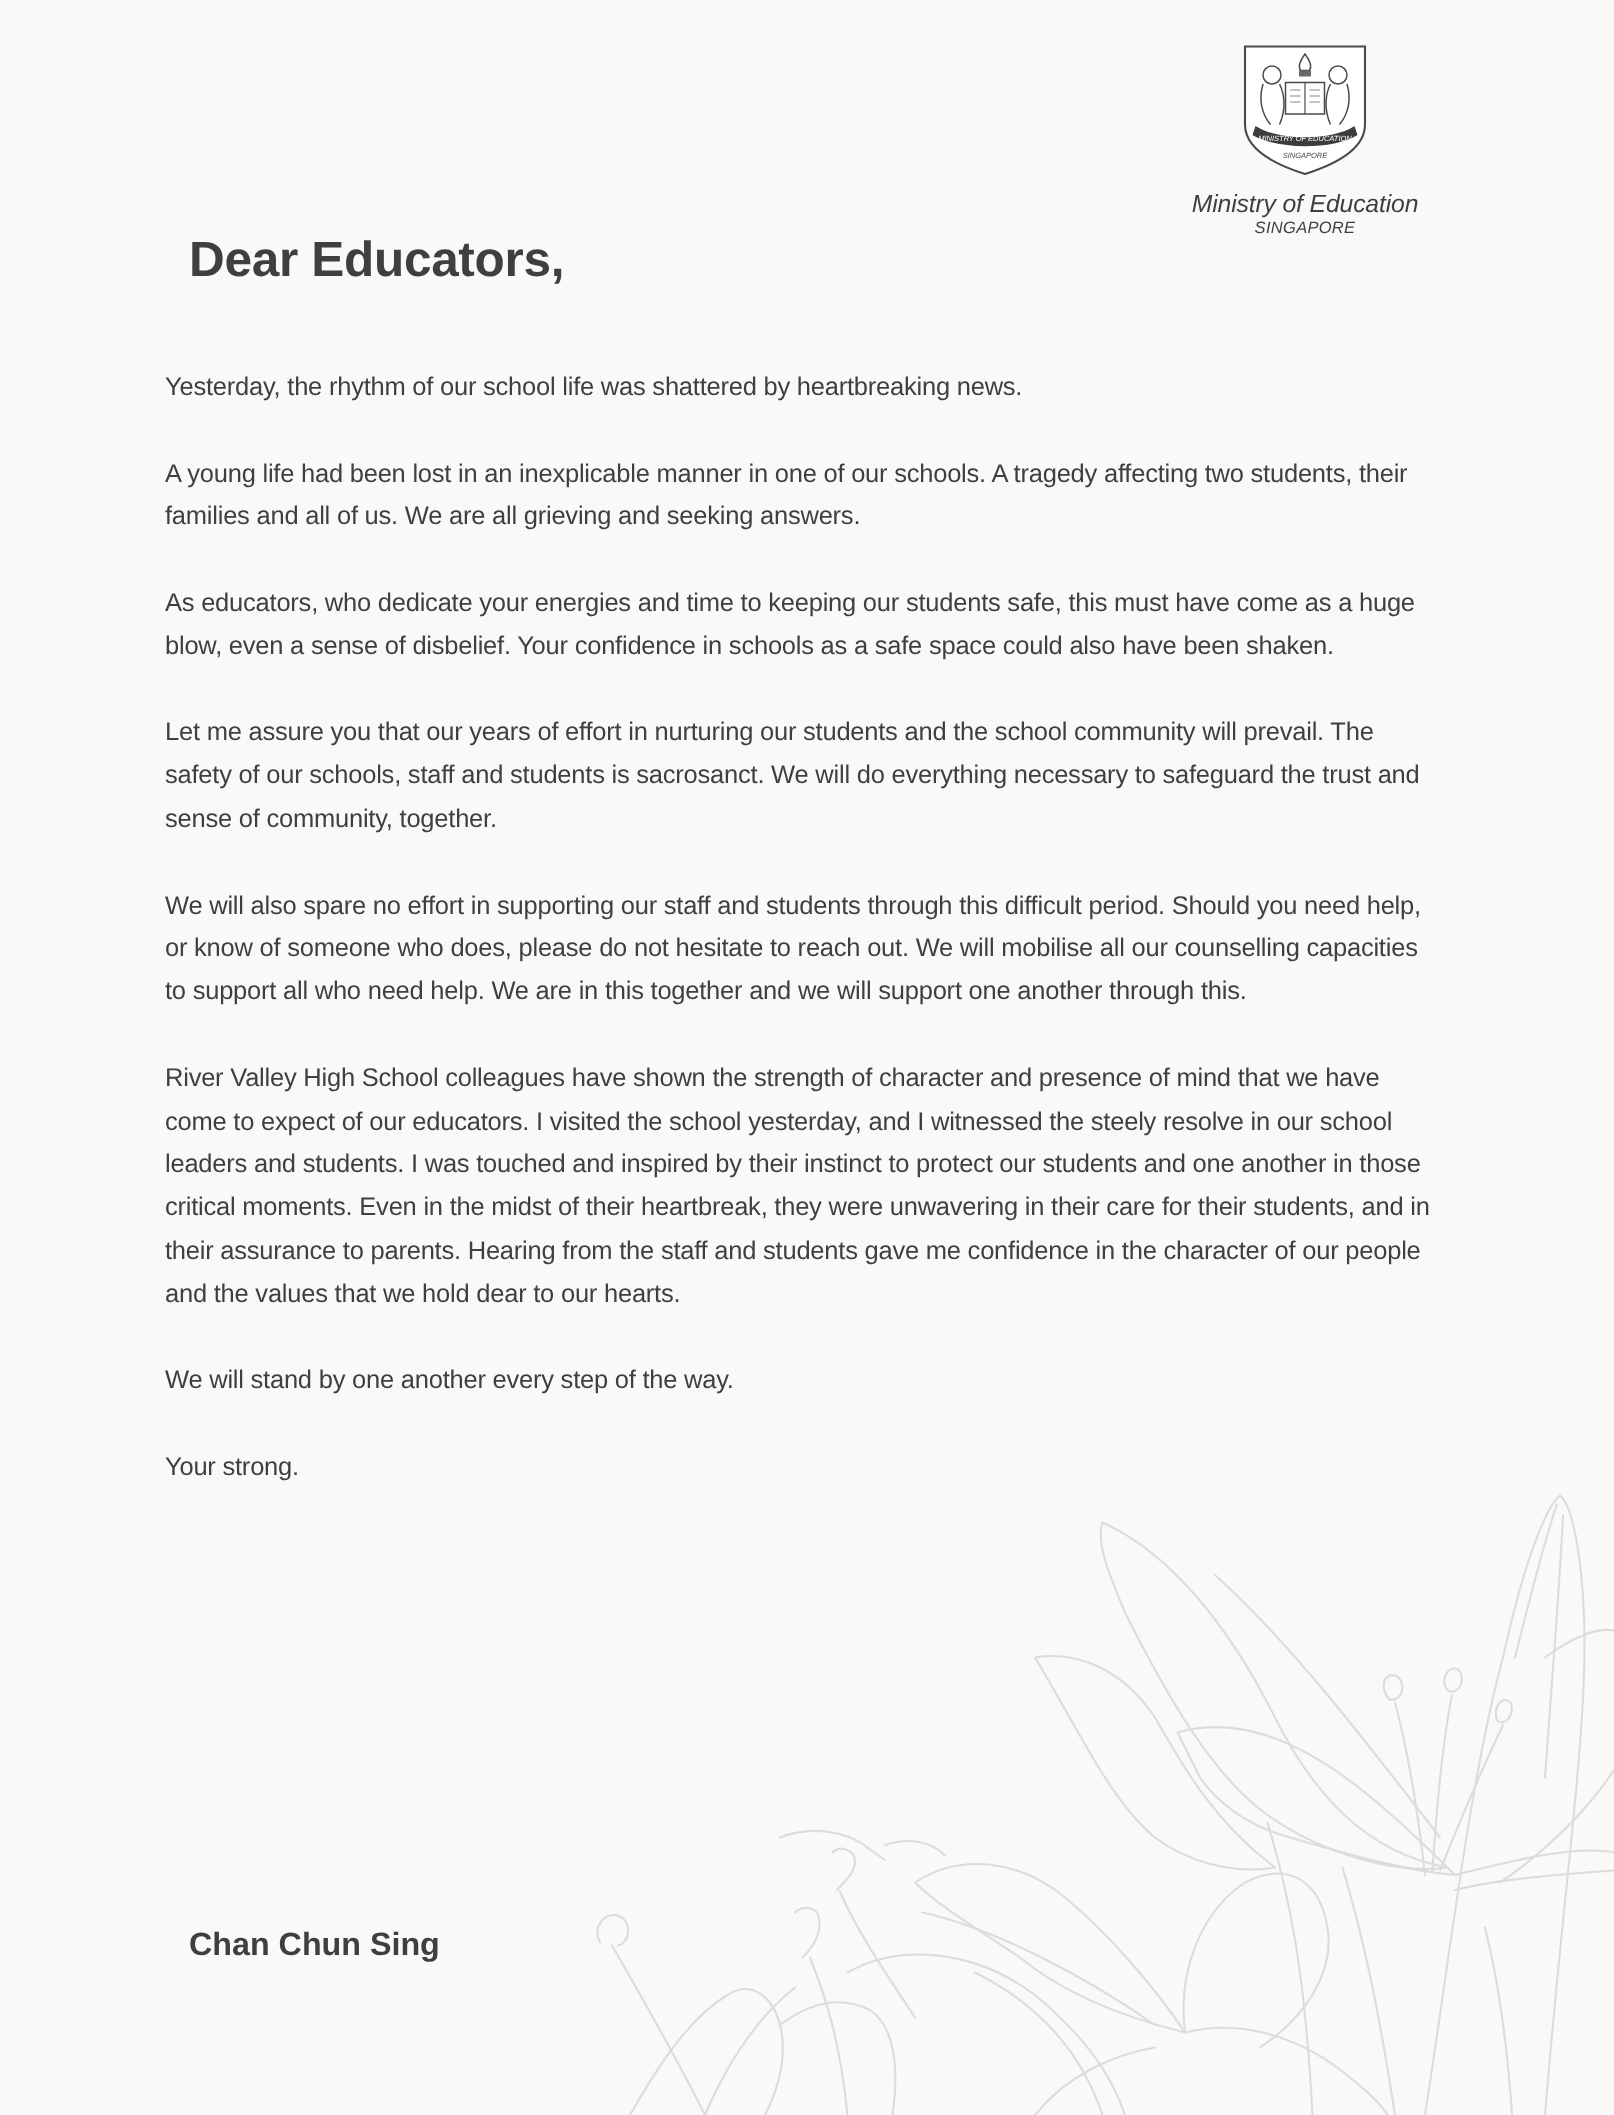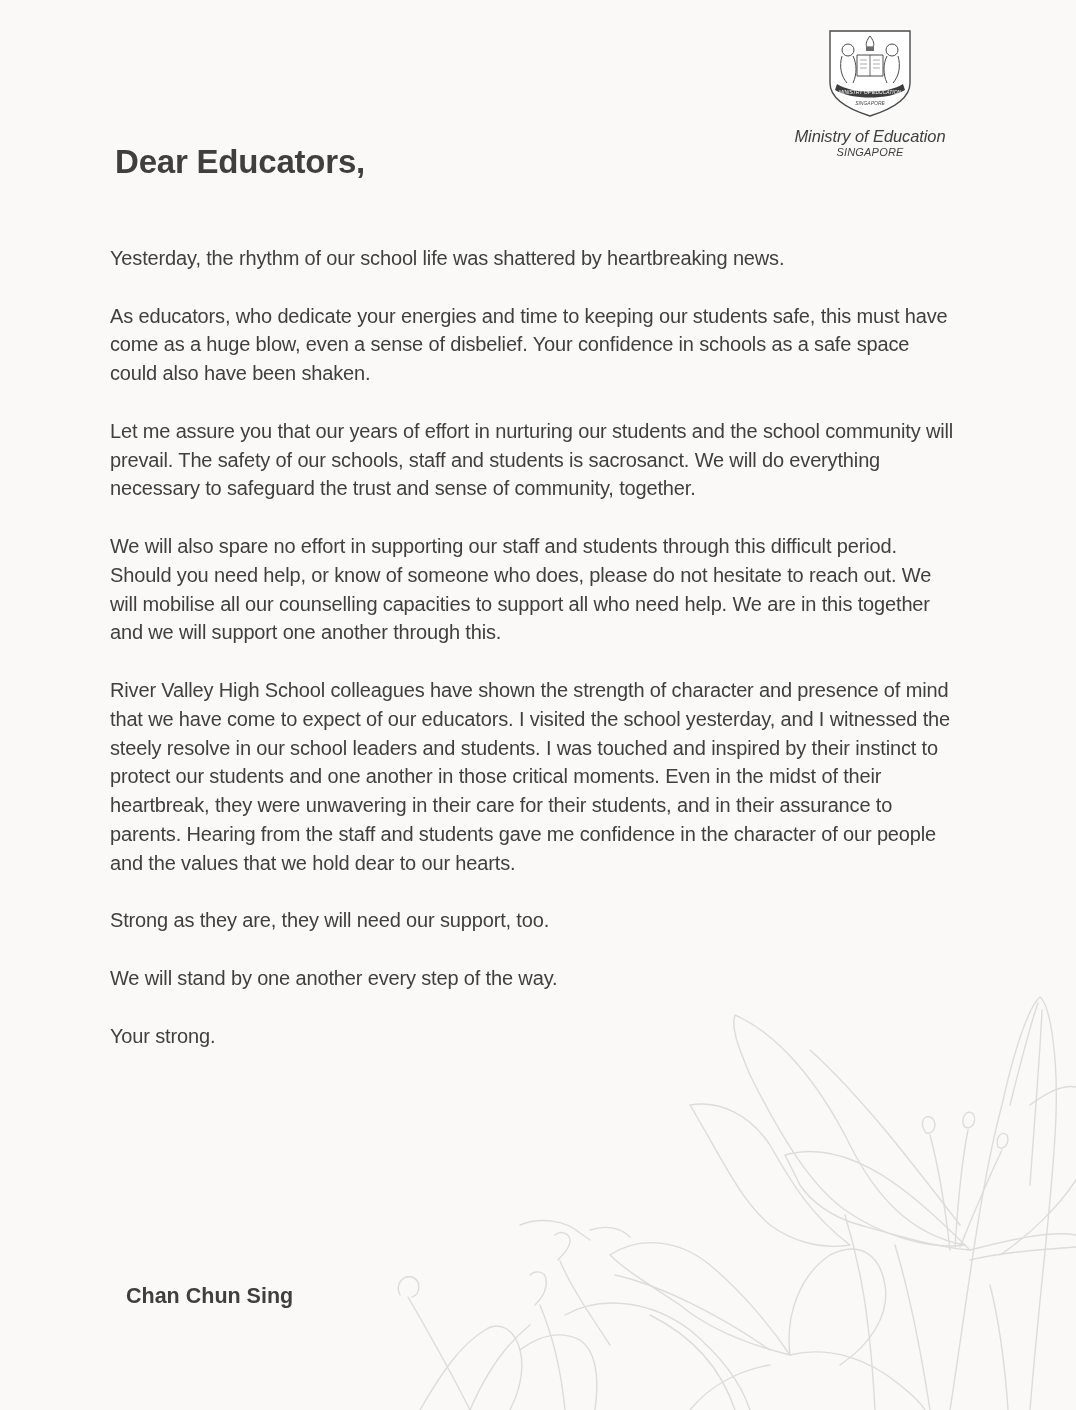--- a/index.html
+++ b/index.html
@@ -51,35 +51,35 @@
     .org-country {
       font-size: 11px;
       color: #3f3f3f;
       line-height: 13px;
       letter-spacing: 0.2px;
     }
     .salutation {
       position: absolute;
       left: 110px;
       top: 138px;
-      margin: 5px;
+      margin: 16px;
       font-size: 33px;
       font-weight: bold;
       color: #3f3f3f;
       letter-spacing: -0.2px;
     }
     .letter-body {
       position: absolute;
       left: 110px;
       top: 244px;
       width: 850px;
     }
     .letter-body p {
       margin: 0 0 28.8px 0;
-      font-size: 20px;
+      font-size: 17px;
       line-height: 28.8px;
       color: #3f3f3f;
       letter-spacing: -0.15px;
     }
     .signature {
       position: absolute;
       left: 110px;
       top: 1268px;
       margin: 16px;
       font-size: 21.5px;
@@ -165,22 +165,22 @@
     <text x="43" y="77" font-size="5" fill="#4a4a4a" text-anchor="middle" font-family="Liberation Sans, sans-serif">SINGAPORE</text>
   </svg>
   <div class="org-name">Ministry of Education</div>
   <div class="org-country">SINGAPORE</div>
 </div>
 
 <h1 class="salutation">Dear Educators,</h1>
 
 <div class="letter-body">
   <p>Yesterday, the rhythm of our school life was shattered by heartbreaking news.</p>
+  <p>A young life had been lost in an inexplicable manner in one of our schools. A tragedy affecting two students, their families and all of us. We are all grieving and seeking answers.</p>
   <p>As educators, who dedicate your energies and time to keeping our students safe, this must have come as a huge blow, even a sense of disbelief. Your confidence in schools as a safe space could also have been shaken.</p>
   <p>Let me assure you that our years of effort in nurturing our students and the school community will prevail. The safety of our schools, staff and students is sacrosanct. We will do everything necessary to safeguard the trust and sense of community, together.</p>
   <p>We will also spare no effort in supporting our staff and students through this difficult period. Should you need help, or know of someone who does, please do not hesitate to reach out. We will mobilise all our counselling capacities to support all who need help. We are in this together and we will support one another through this.</p>
   <p>River Valley High School colleagues have shown the strength of character and presence of mind that we have come to expect of our educators. I visited the school yesterday, and I witnessed the steely resolve in our school leaders and students. I was touched and inspired by their instinct to protect our students and one another in those critical moments. Even in the midst of their heartbreak, they were unwavering in their care for their students, and in their assurance to parents. Hearing from the staff and students gave me confidence in the character of our people and the values that we hold dear to our hearts.</p>
-  <p>Strong as they are, they will need our support, too.</p>
   <p>We will stand by one another every step of the way.</p>
   <p>Your strong.</p>
 </div>
 
 <p class="signature">Chan Chun Sing</p>
 
 </body></html>

